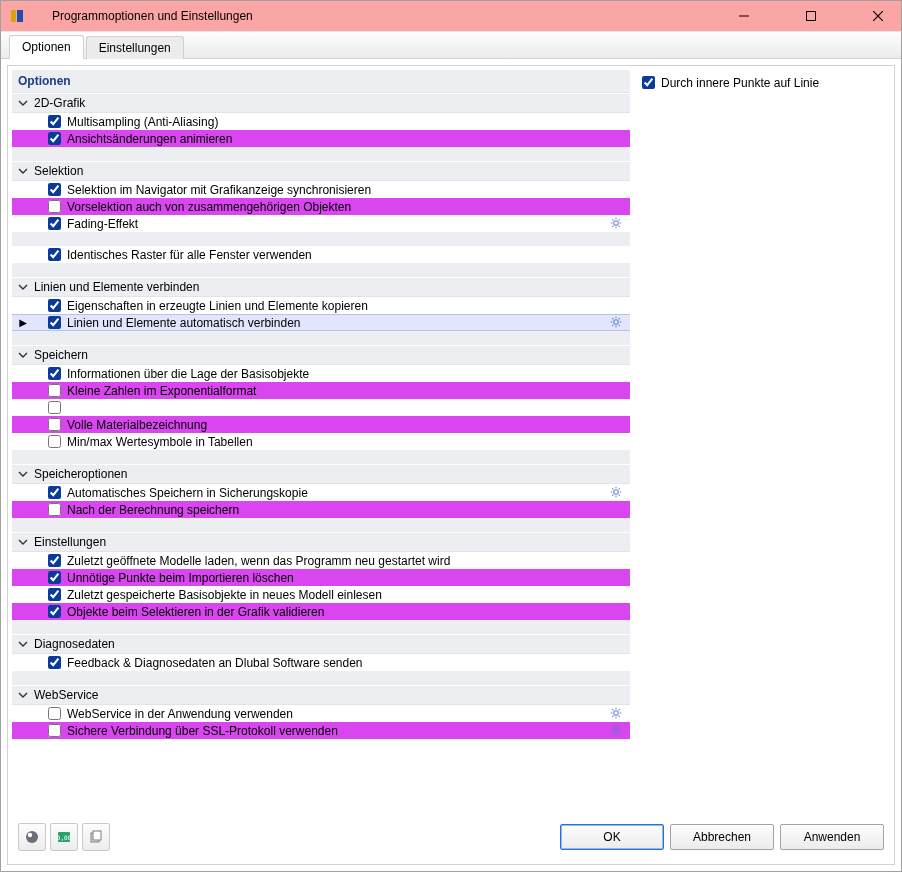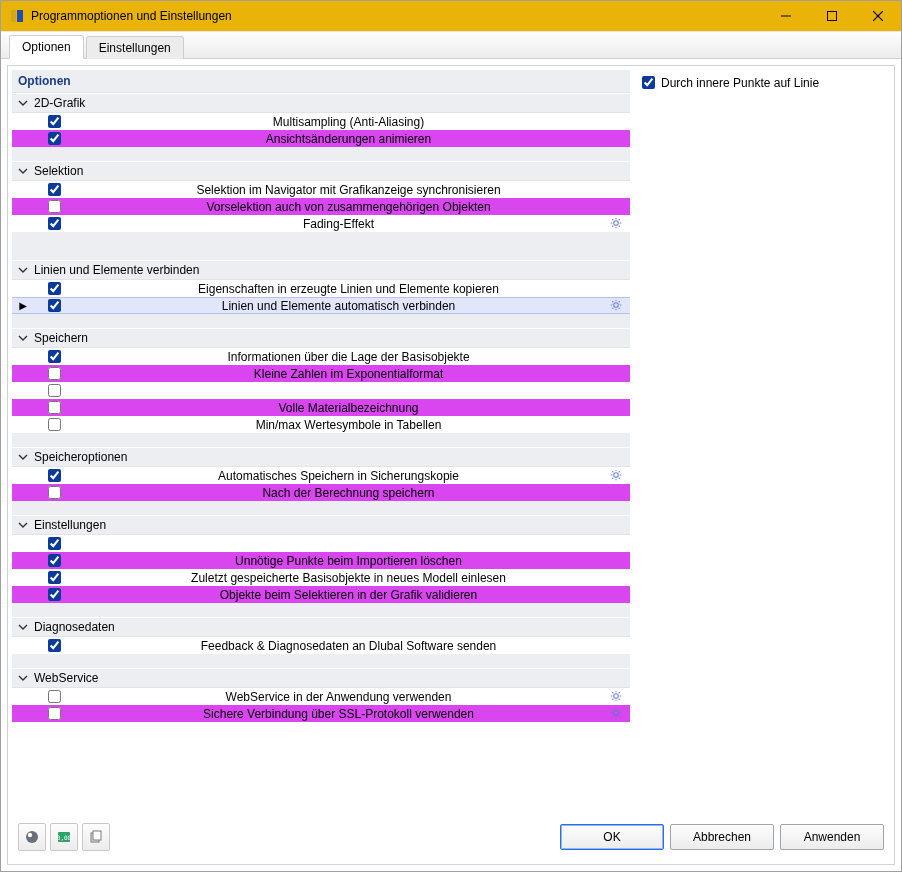--- a/index.html
+++ b/index.html
@@ -17,21 +17,22 @@
     border: 1px solid #a0a0a0;
     box-sizing: border-box;
     display: flex;
     flex-direction: column;
   }
   .titlebar {
     height: 30px;
     display: flex;
     align-items: center;
     padding: 0 0 0 8px;
-    background: #eab308;
+    background: #fca5a5;
+    gap: 21px;
   }
   .titlebar .app-icon {
     width: 16px;
     height: 16px;
     margin-right: 6px;
     display: inline-block;
   }
   .titlebar .title {
     flex: 1;
     color: #000;
@@ -150,21 +151,20 @@
     width: 13px;
     height: 13px;
     margin: 0 6px 0 0;
     accent-color: #0a3a9a;
   }
   .row-label {
     flex: 1;
     white-space: nowrap;
     overflow: hidden;
     text-overflow: ellipsis;
-    text-align: center;
   }
   .row-gear {
     width: 14px;
     height: 14px;
     margin-right: 6px;
     opacity: 0.85;
   }
   .right-check {
     display: flex;
     align-items: flex-start;
@@ -304,20 +304,26 @@
                       <line x1="1" y1="8" x2="3" y2="8"></line>
                       <line x1="13" y1="8" x2="15" y2="8"></line>
                       <line x1="3" y1="3" x2="4.5" y2="4.5"></line>
                       <line x1="11.5" y1="11.5" x2="13" y2="13"></line>
                       <line x1="3" y1="13" x2="4.5" y2="11.5"></line>
                       <line x1="11.5" y1="4.5" x2="13" y2="3"></line>
                     </g>
                   </svg></span>
               </div>
               <div class="gap-above"></div>
+              <div class="item-row zebra0">
+                <span class="row-marker"></span>
+                <span class="row-indent"></span>
+                <input type="checkbox" class="row-checkbox" checked="" style="">
+                <span class="row-label">Identisches Raster für alle Fenster verwenden</span>
+              </div>
               <div class="gap-above"></div>
               <div class="section-header">
                 <span class="expander">
                   <svg width="10" height="10" viewBox="0 0 10 10">
                     <path d="M1 3 L5 7 L9 3" fill="none" stroke="#333" stroke-width="1.4"></path>
                   </svg>
                 </span>
                 <span class="label">Linien und Elemente verbinden</span>
               </div>
               <div class="item-row zebra0">
@@ -423,20 +429,21 @@
                   <svg width="10" height="10" viewBox="0 0 10 10">
                     <path d="M1 3 L5 7 L9 3" fill="none" stroke="#333" stroke-width="1.4"></path>
                   </svg>
                 </span>
                 <span class="label">Einstellungen</span>
               </div>
               <div class="item-row zebra0">
                 <span class="row-marker"></span>
                 <span class="row-indent"></span>
                 <input type="checkbox" class="row-checkbox" checked="" style="">
+                <span class="row-label">Zuletzt geöffnete Modelle laden, wenn das Programm neu gestartet wird</span>
               </div>
               <div class="item-row zebra1">
                 <span class="row-marker"></span>
                 <span class="row-indent"></span>
                 <input type="checkbox" class="row-checkbox" checked="" style="">
                 <span class="row-label">Unnötige Punkte beim Importieren löschen</span>
               </div>
               <div class="item-row zebra0">
                 <span class="row-marker"></span>
                 <span class="row-indent"></span>

